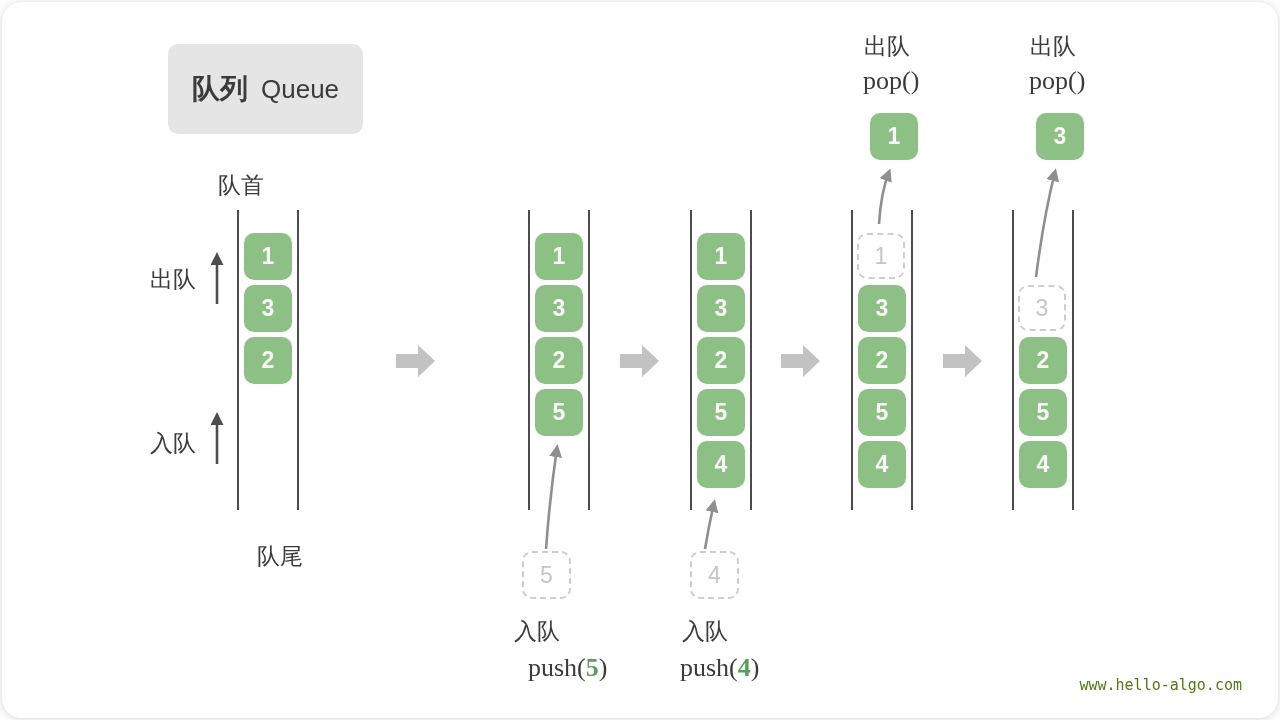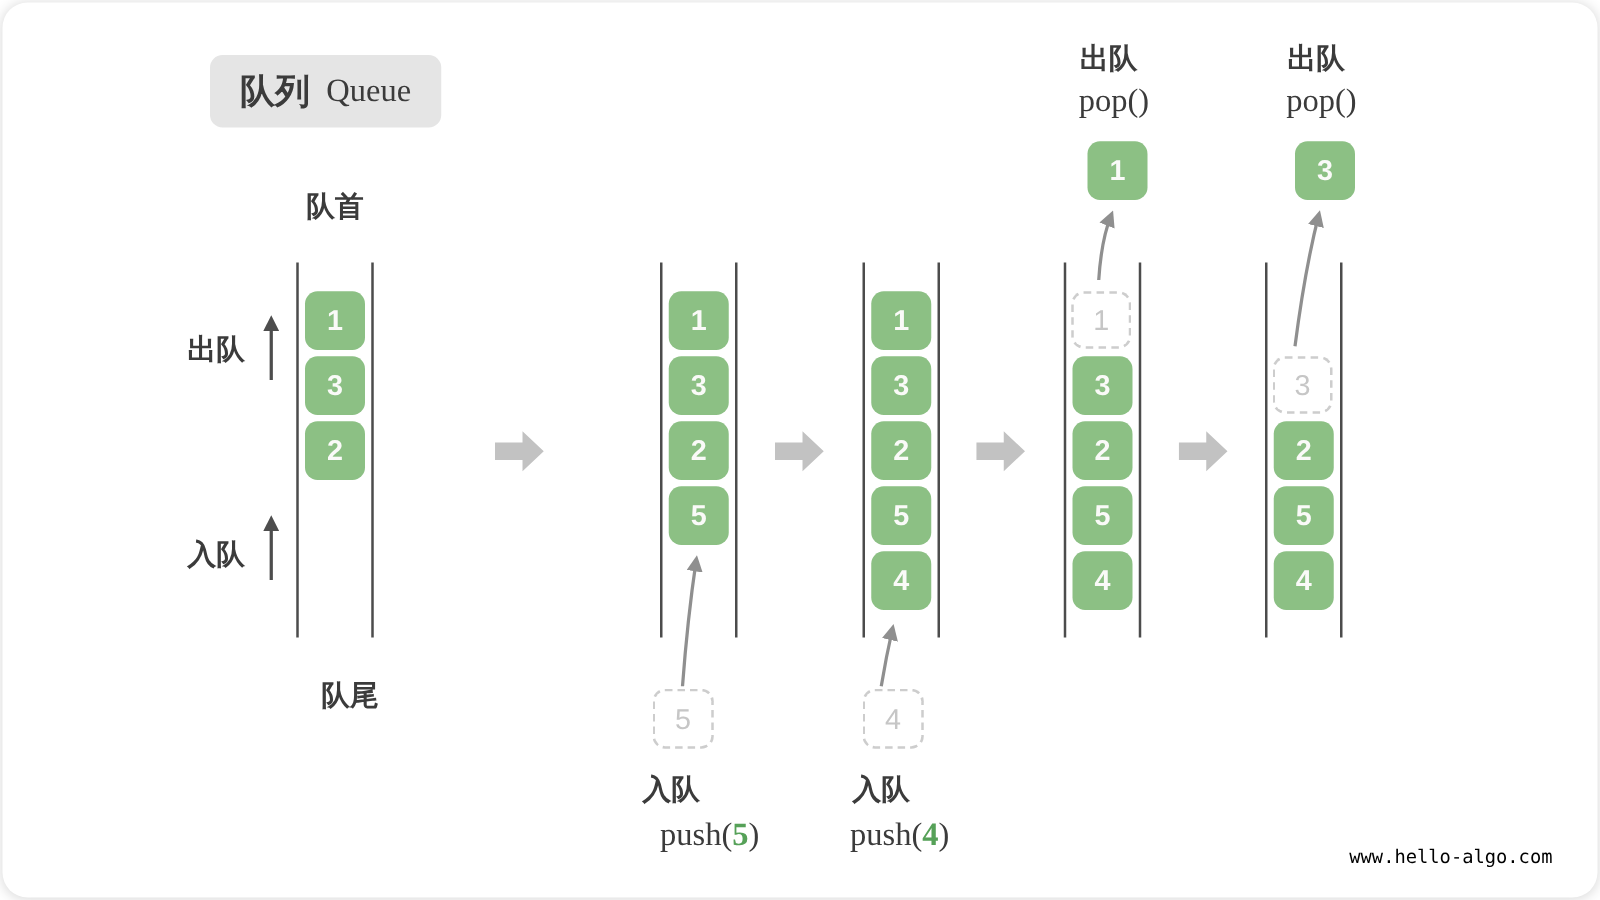--- a/index.html
+++ b/index.html
@@ -1,64 +1,64 @@
 <!DOCTYPE html>
 <html><head>
 <meta charset="utf-8">
 <style>
   html,body{margin:0;padding:0;background:#ffffff;}
   #stage{position:relative;width:1280px;height:720px;overflow:hidden;background:#fff;
          font-family:"Liberation Sans",sans-serif;}
   #card{position:absolute;inset:2px;background:#fff;border-radius:20px;
         box-shadow:0 1px 10px rgba(0,0,0,0.16);}
   .abs{position:absolute;}
-  .cjk{font-family:"Liberation Sans",sans-serif;font-weight:700;color:#3b3b3b;
+  .cjk{font-family:"Liberation Sans",sans-serif;font-weight:400;color:#3b3b3b;
        font-size:23px;white-space:nowrap;}
   .mono{font-family:Liberation Serif, serif;color:#3b3b3b;font-size:26px;
         white-space:nowrap;}
   
-  #title-badge{left:168px;top:44px;height:58px;padding:0 24px;background:#e5e5e5;
+  #title-badge{left:168px;top:44px;height:58px;padding:16px 24px;background:#e5e5e5;
       border-radius:10px;display:inline-flex;align-items:center;gap:13px;}
   #title-badge .zh{font-size:28px;font-weight:700;color:#3b3b3b;}
-  #title-badge .en{font-family:Liberation Serif, serif;font-size:26px;color:#3b3b3b;}
+  #title-badge .en{font-family:Liberation Sans, sans-serif;font-size:26px;color:#3b3b3b;}
   
   .col{position:absolute;top:210px;width:58px;height:300px;
        border-left:2px solid #4c4c4c;border-right:2px solid #4c4c4c;}
   .cell{position:absolute;left:5px;width:48px;height:47px;border-radius:10px;
         display:flex;align-items:center;justify-content:center;
         font-family:"Liberation Sans",sans-serif;font-weight:700;font-size:23px;}
   .cell.green{background:#8CC084;color:#fafaf8;}
   .cell.dashed{border:2.5px dashed #cdcdcd;color:#c6c6c6;background:#ffffff;
         font-weight:400;width:44px;height:42px;left:4px;}
   .s0{top:23px}.s1{top:75px}.s2{top:127px}.s3{top:179px}.s4{top:231px}
   
   .freebox{position:absolute;width:48px;height:47px;border-radius:10px;
         display:flex;align-items:center;justify-content:center;
         font-weight:700;font-size:23px;}
   .freebox.green{background:#8CC084;color:#fafaf8;}
   .freebox.dashed{border:2.5px dashed #cdcdcd;color:#c6c6c6;background:#fff;
         font-weight:400;width:45px;height:44px;}
   .arg{color:#56A158;font-weight:700;}
-  #watermark{right:38px;top:676px;font-size:15px;color:#000000;
+  #watermark{right:38px;top:676px;font-size:15px;color:#4d7c0f;
       font-family:"DejaVu Sans Mono",monospace;}
   svg.overlay{position:absolute;inset:0;pointer-events:none;}
   .step-arrow{position:absolute;top:344px;width:40px;height:34px;}
 </style>
 </head>
 <body>
 
 <div id="stage">
   <div id="card"></div>
 
   <div id="title-badge" class="abs">
     <span class="zh">队列</span>
     <span class="en">Queue</span>
   </div>
 
-  <div class="cjk abs" style="left:218px;top:150px;width:100px;text-align:center;">队首</div>
+  <div class="cjk abs" style="left:218px;top:170px;width:100px;">队首</div>
   <div class="cjk abs" style="left:150px;top:264px;">出队</div>
   <div class="cjk abs" style="left:150px;top:428px;">入队</div>
   <div class="cjk abs" style="left:230px;top:541px;width:100px;text-align:center;">队尾</div>
 
   <div class="col" style="left:237px;">
     <div class="cell green s0">1</div>
     <div class="cell green s1">3</div>
     <div class="cell green s2">2</div>
   </div>
 

